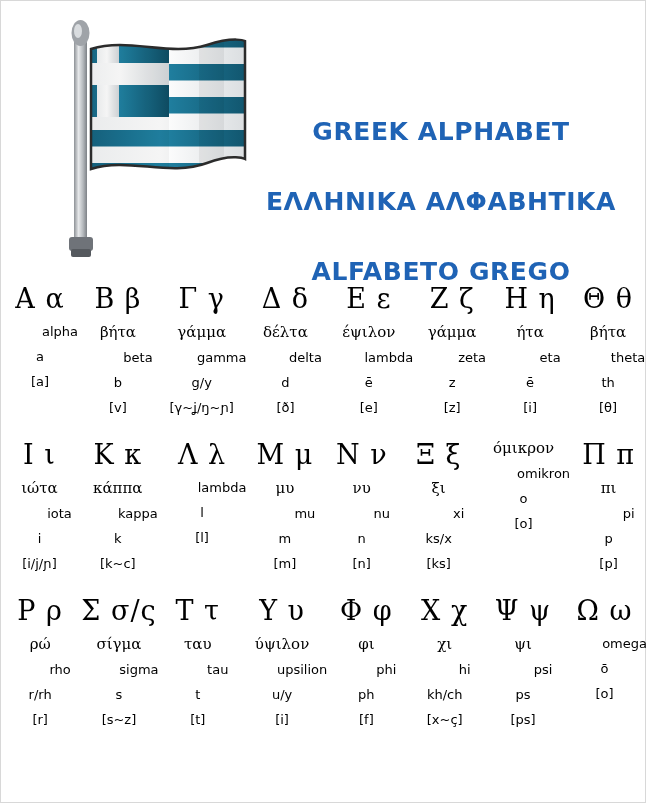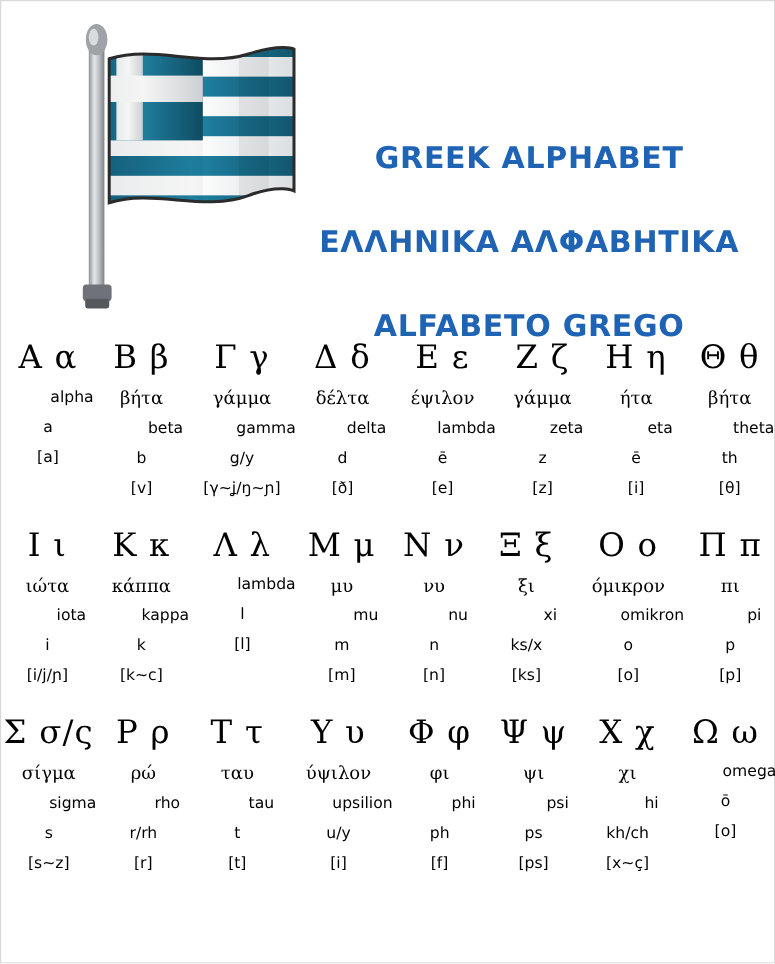--- a/index.html
+++ b/index.html
@@ -267,51 +267,50 @@
         <div class="ipa">[n]</div>
       </div>
       <div class="cell">
         <div class="letters">Ξ ξ</div>
         <div class="gname">ξι</div>
         <div class="lname">xi</div>
         <div class="translit">ks/x</div>
         <div class="ipa">[ks]</div>
       </div>
       <div class="cell">
-        <div class="letters">Ο ο</div>
         <div class="gname">όμικρον</div>
         <div class="lname">omikron</div>
         <div class="translit">o</div>
         <div class="ipa">[o]</div>
       </div>
       <div class="cell">
         <div class="letters">Π π</div>
         <div class="gname">πι</div>
         <div class="lname">pi</div>
         <div class="translit">p</div>
         <div class="ipa">[p]</div>
       </div>
     </div>
 
     <div class="row">
       <div class="cell">
+        <div class="letters">Ρ ρ</div>
+        <div class="gname">ρώ</div>
+        <div class="lname">rho</div>
+        <div class="translit">r/rh</div>
+        <div class="ipa">[r]</div>
+      </div>
+      <div class="cell">
         <div class="letters">Σ σ/ς</div>
         <div class="gname">σίγμα</div>
         <div class="lname">sigma</div>
         <div class="translit">s</div>
         <div class="ipa">[s~z]</div>
       </div>
       <div class="cell">
-        <div class="letters">Ρ ρ</div>
-        <div class="gname">ρώ</div>
-        <div class="lname">rho</div>
-        <div class="translit">r/rh</div>
-        <div class="ipa">[r]</div>
-      </div>
-      <div class="cell">
         <div class="letters">Τ τ</div>
         <div class="gname">ταυ</div>
         <div class="lname">tau</div>
         <div class="translit">t</div>
         <div class="ipa">[t]</div>
       </div>
       <div class="cell">
         <div class="letters">Υ υ</div>
         <div class="gname">ύψιλον</div>
         <div class="lname">upsilion</div>
@@ -319,34 +318,34 @@
         <div class="ipa">[i]</div>
       </div>
       <div class="cell">
         <div class="letters">Φ φ</div>
         <div class="gname">φι</div>
         <div class="lname">phi</div>
         <div class="translit">ph</div>
         <div class="ipa">[f]</div>
       </div>
       <div class="cell">
+        <div class="letters">Χ χ</div>
+        <div class="gname">χι</div>
+        <div class="lname">hi</div>
+        <div class="translit">kh/ch</div>
+        <div class="ipa">[x~ç]</div>
+      </div>
+      <div class="cell">
         <div class="letters">Ψ ψ</div>
         <div class="gname">ψι</div>
         <div class="lname">psi</div>
         <div class="translit">ps</div>
         <div class="ipa">[ps]</div>
       </div>
       <div class="cell">
-        <div class="letters">Χ χ</div>
-        <div class="gname">χι</div>
-        <div class="lname">hi</div>
-        <div class="translit">kh/ch</div>
-        <div class="ipa">[x~ç]</div>
-      </div>
-      <div class="cell">
         <div class="letters">Ω ω</div>
         <div class="lname">omega</div>
         <div class="translit">ō</div>
         <div class="ipa">[o]</div>
       </div>
     </div>
 
   </div>
 </div>
 

